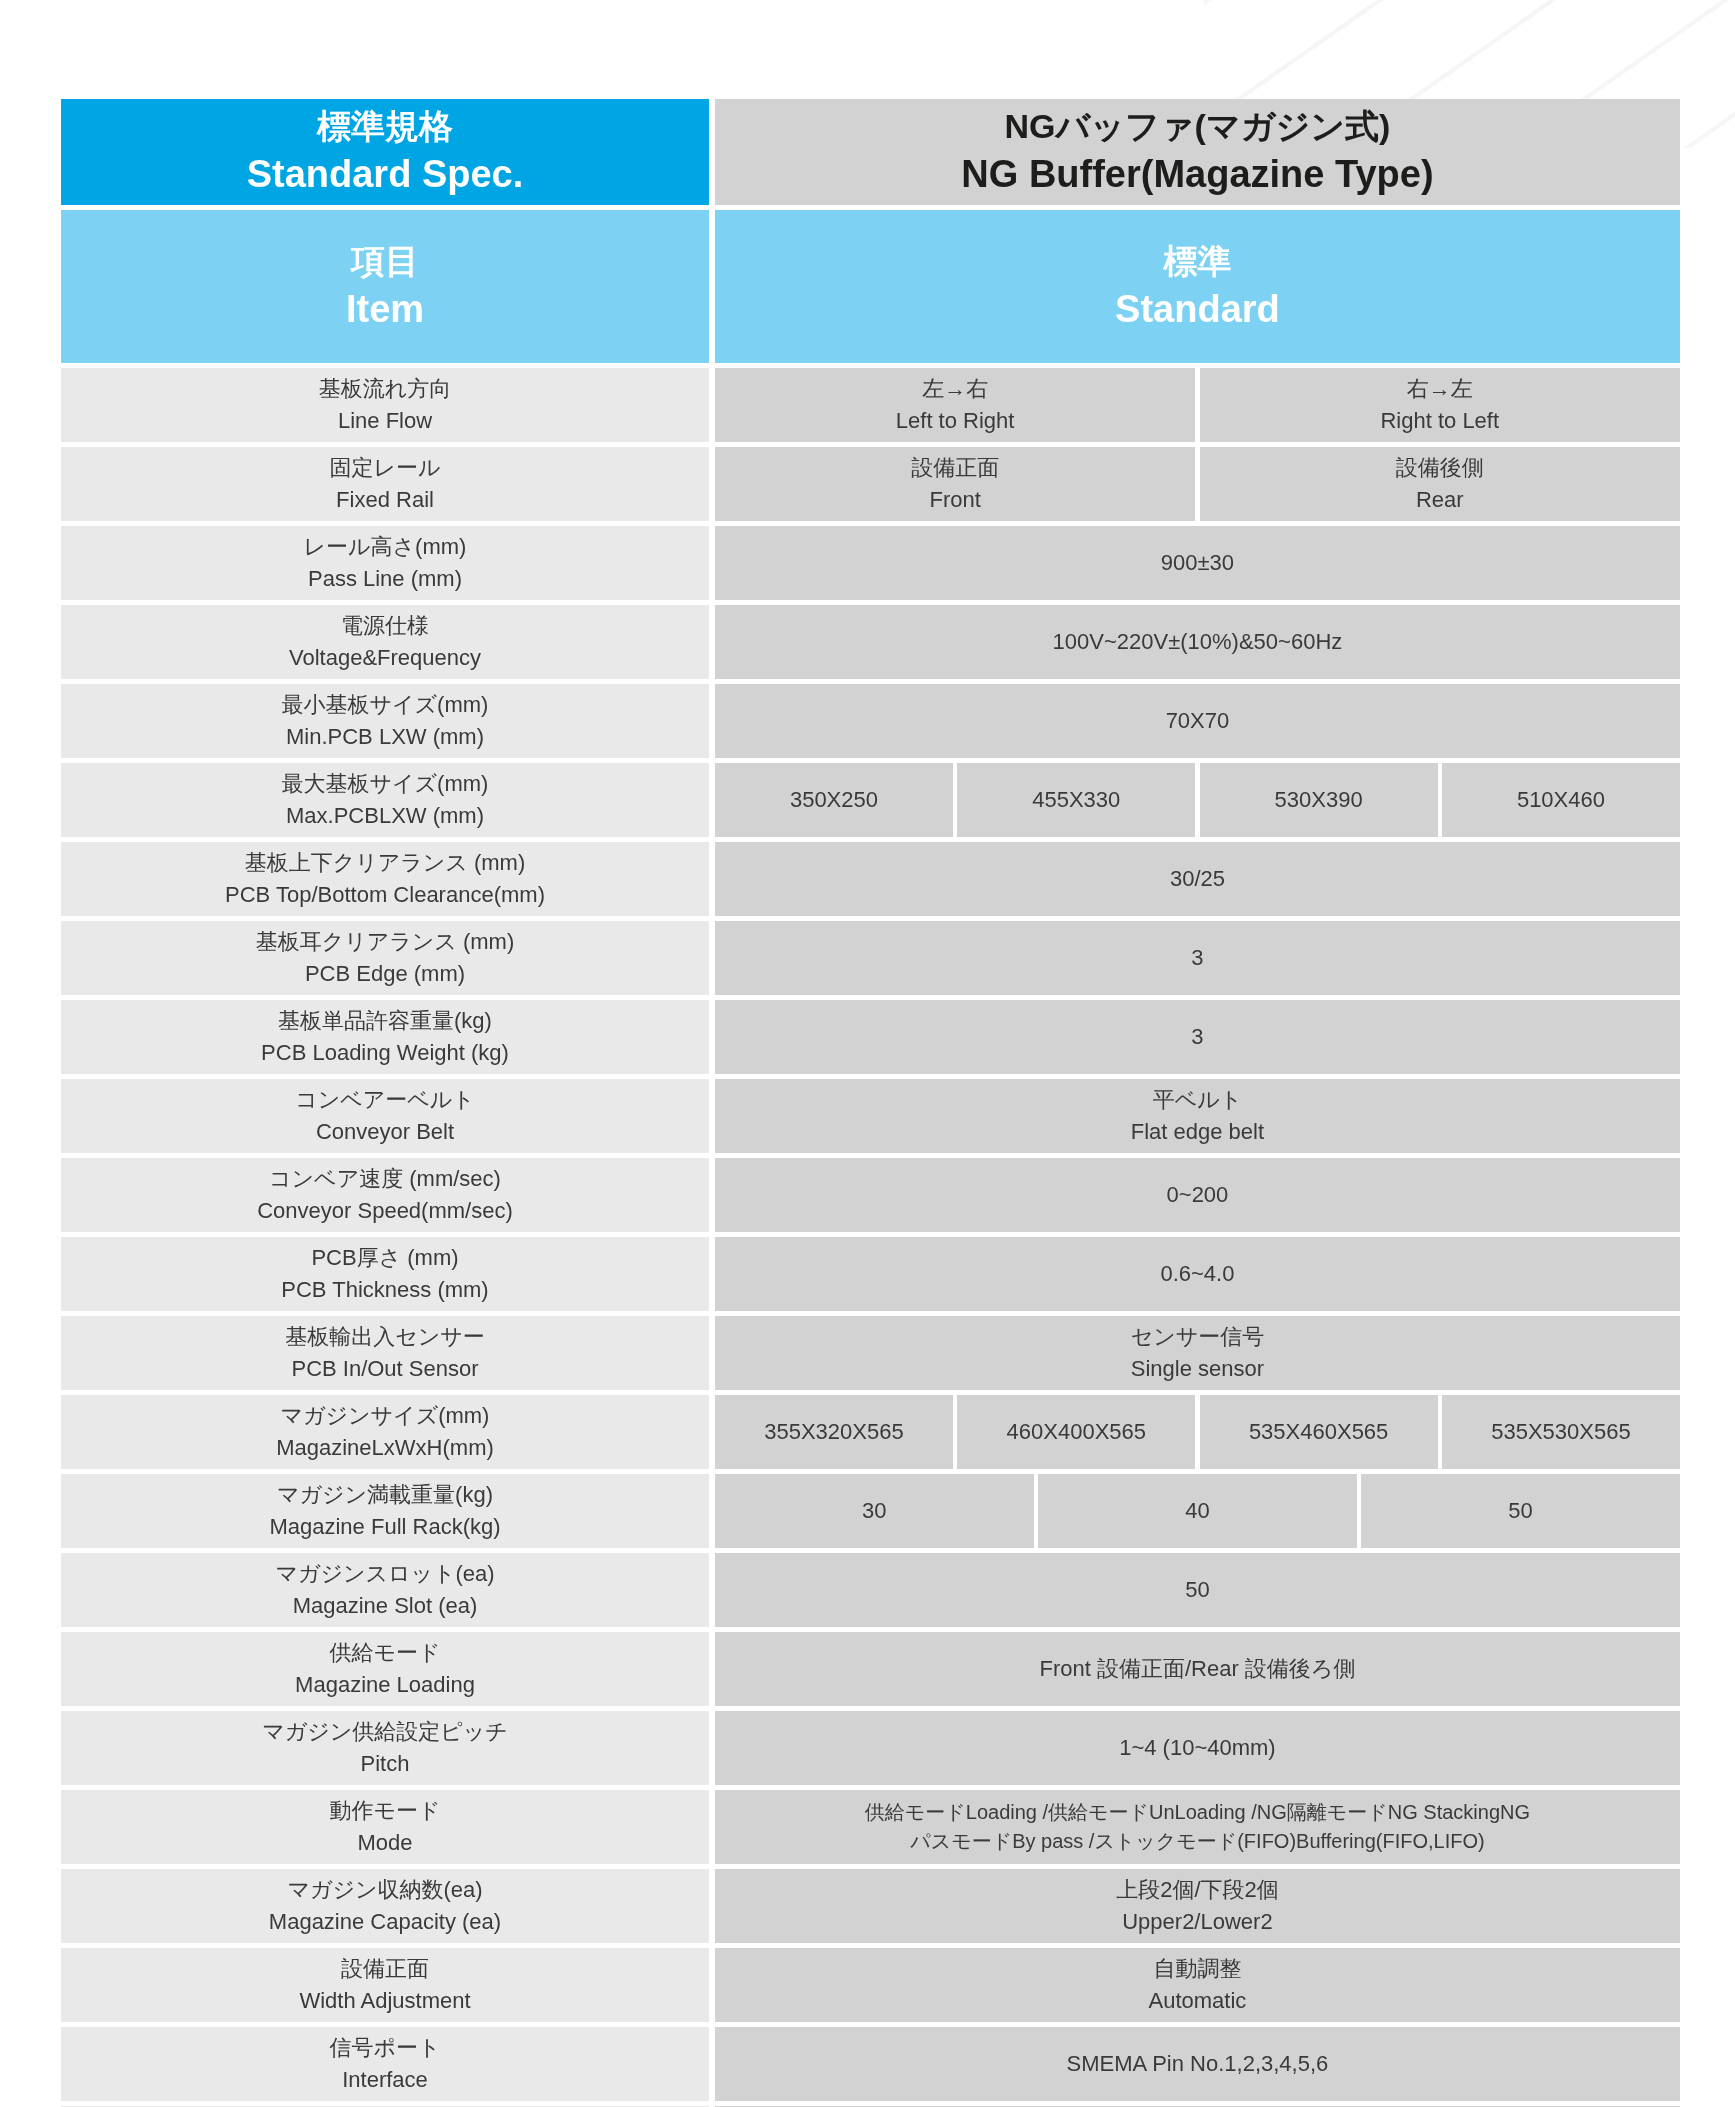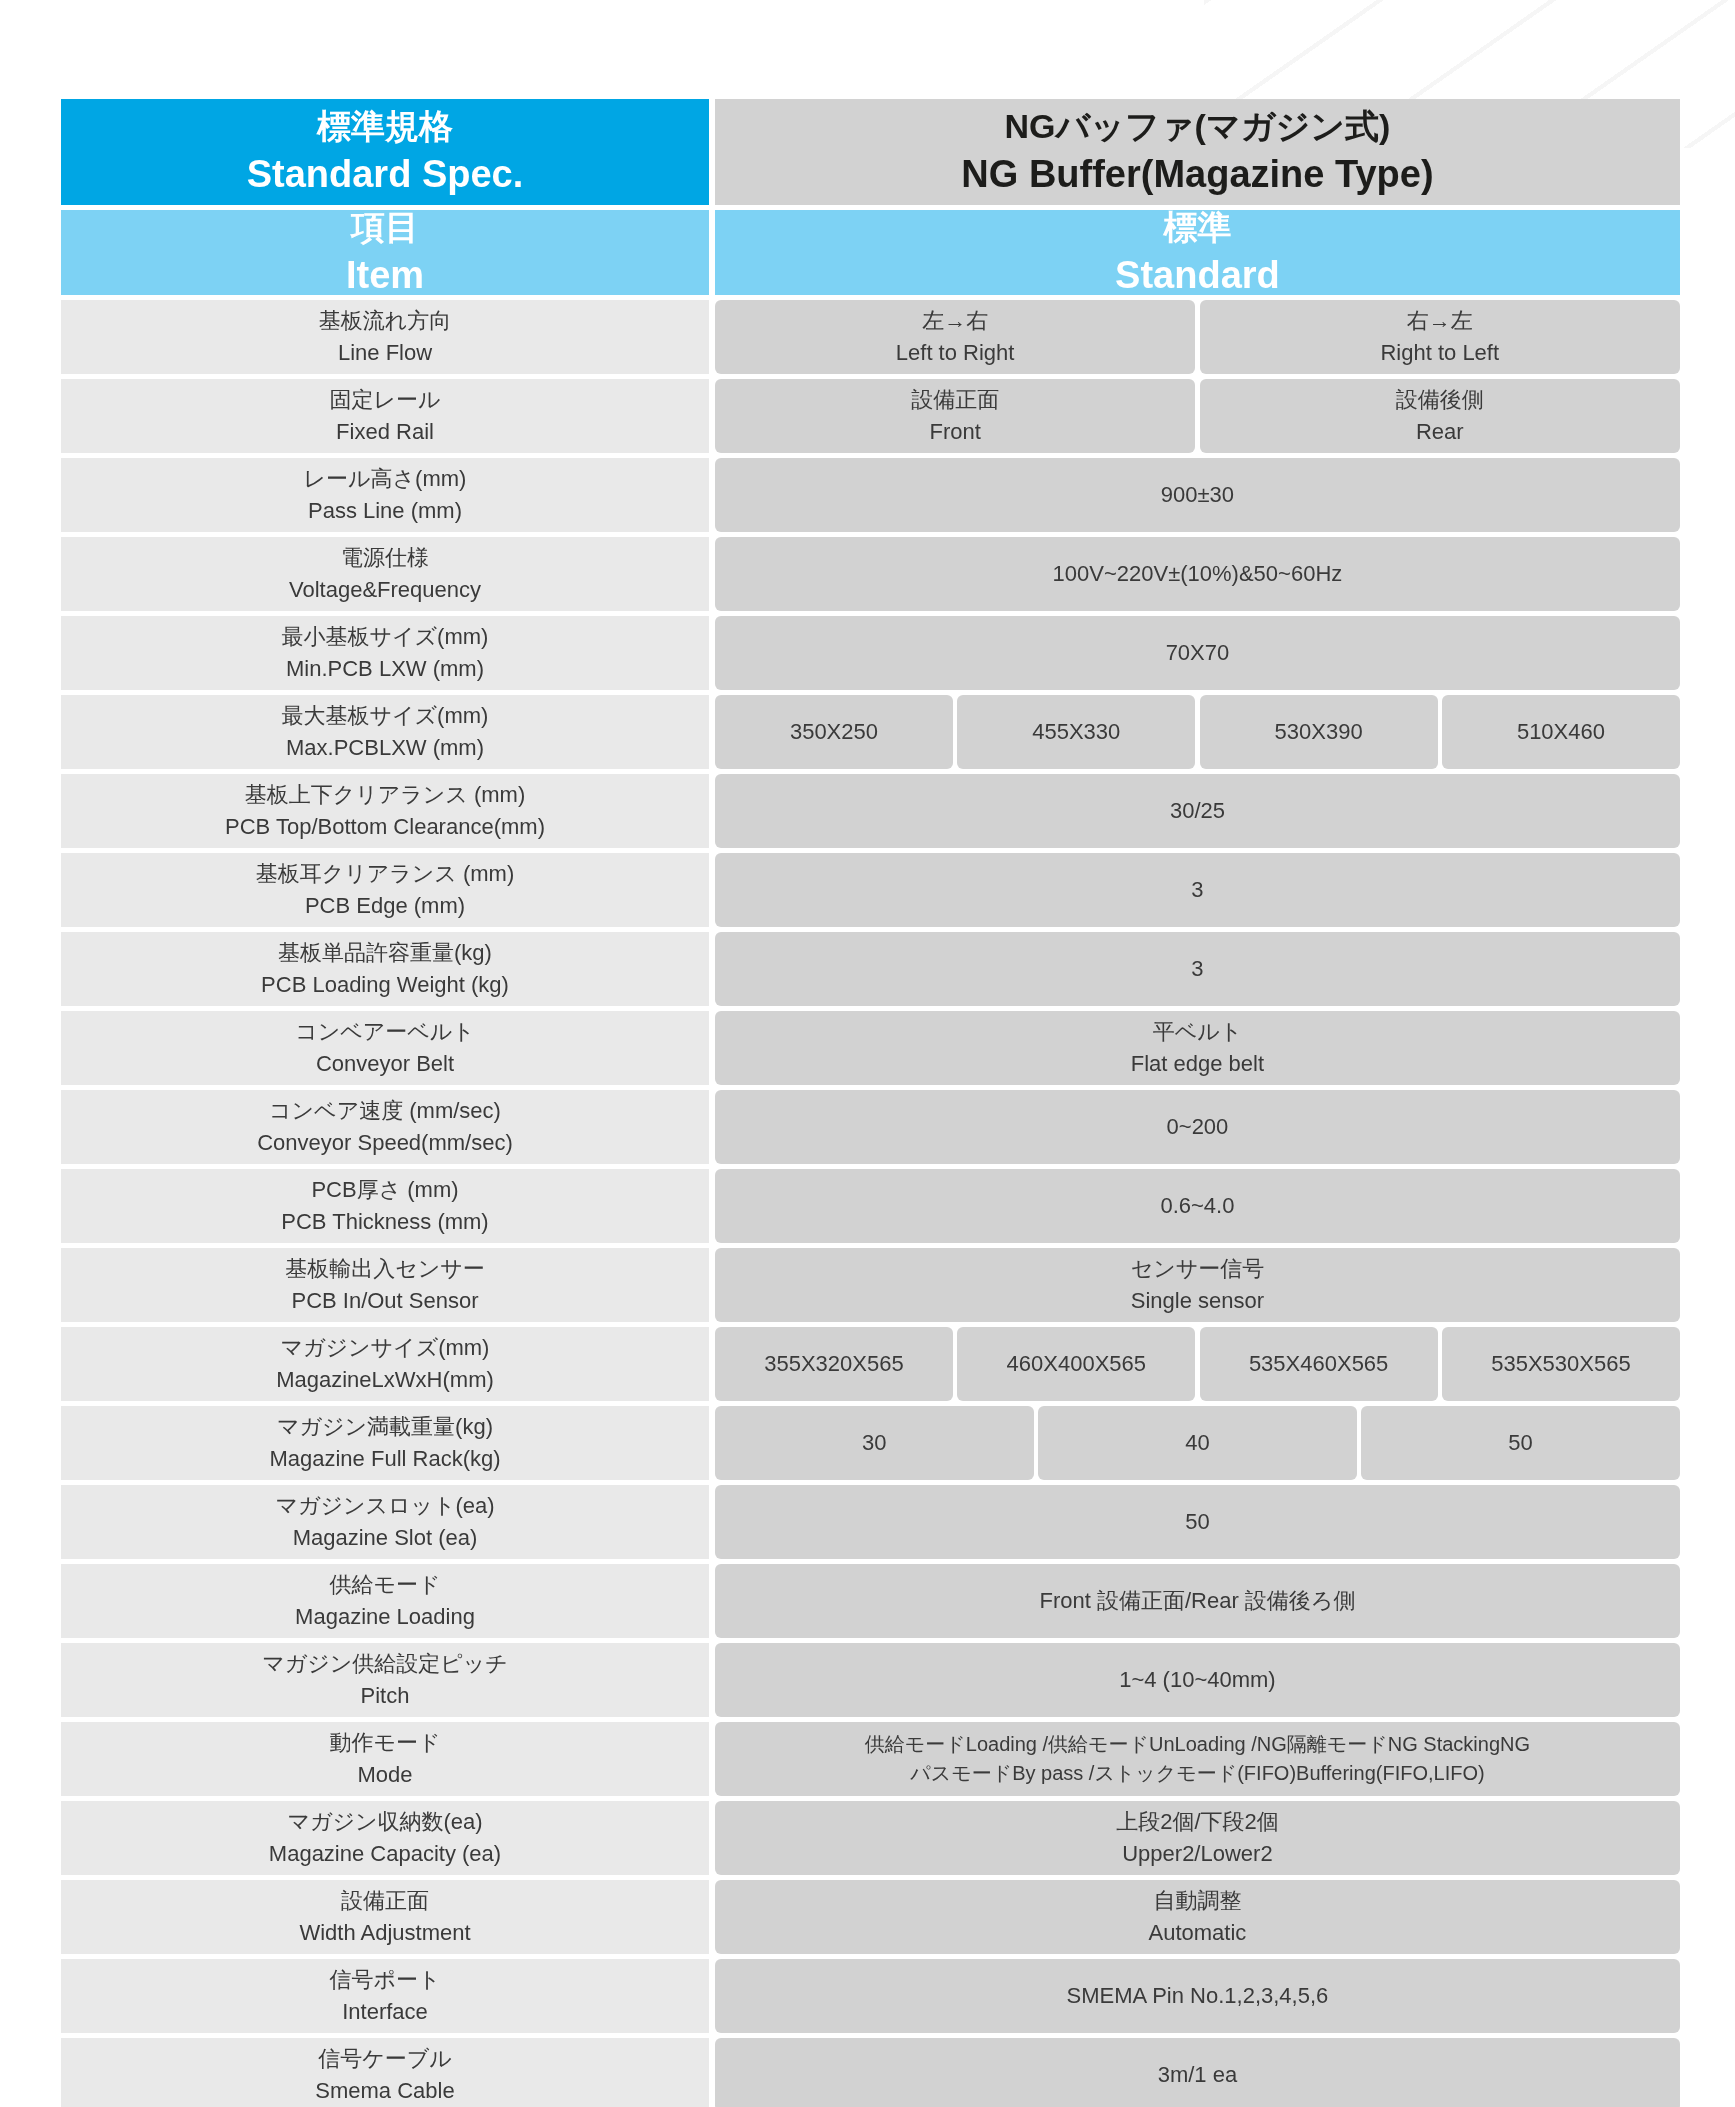--- a/index.html
+++ b/index.html
@@ -8,32 +8,32 @@
     font-family:"Liberation Sans","DejaVu Sans",sans-serif;
     -webkit-font-smoothing:antialiased;overflow:hidden;
   }
   *{box-sizing:border-box;}
   .wm{position:absolute;pointer-events:none;
       background:repeating-linear-gradient(145deg, rgba(0,0,0,0.035) 0 4.2px, transparent 4.2px 99px);}
   .wm-top{top:0;right:0;width:531px;height:148px;}
   .table{position:absolute;left:61px;top:51px;width:1619px;display:flex;flex-direction:column;gap:5px;margin-top:48px;}
   .row{display:flex;gap:5.9px;width:100%;}
   .row.h1{height:106px;}
-  .row.h2{height:85px;}
+  .row.h2{height:153px;}
   .row.data{height:74px;}
   .cell{display:flex;flex-direction:column;justify-content:center;align-items:center;text-align:center;padding:3.4px 8.4px;}
   .cell.left{flex:0 0 648px;width:648px;}
   .vals{flex:1;display:flex;gap:4.2px;min-width:0;}
   .vals .cell{flex:1;min-width:0;}
   .h1 .left{background:var(--accent-blue,#00A6E4);color:#ffffff;}
   .h1 .right{flex:1;background:var(--header-gray,#D2D2D2);color:#1D1D1B;}
   .h2 .left{background:var(--light-blue,#7DD2F4);color:#ffffff;}
   .h2 .right{flex:1;background:var(--light-blue,#7DD2F4);color:#ffffff;}
   .row.data .cell.left{background:var(--label-gray,#E9E9E9);}
-  .row.data .vals .cell{background:var(--value-gray,#D2D2D2);border-radius:6px;}
+  .row.data .vals .cell{background:var(--value-gray,#D2D2D2);}
   .line{font-size:22px;line-height:1.45;color:var(--text-dark,#3A3A3A);white-space:nowrap;}
   .line.long{font-size:20px;}
   .h1 .line,.h2 .line{color:inherit;font-weight:bold;}
   .jp-big{font-size:34px;line-height:1.32;font-weight:bold;white-space:nowrap;}
   .en-big{font-size:38px;line-height:1.32;font-weight:bold;white-space:nowrap;}
 </style>
 </head>
 <body>
 
 <div class="wm wm-top"></div>

